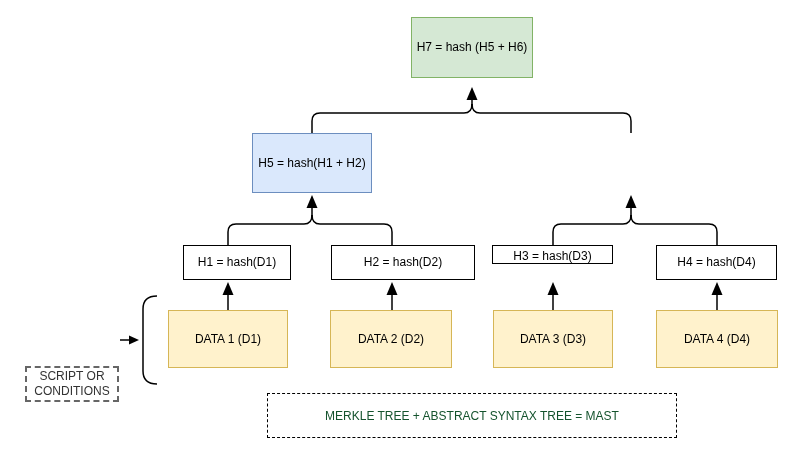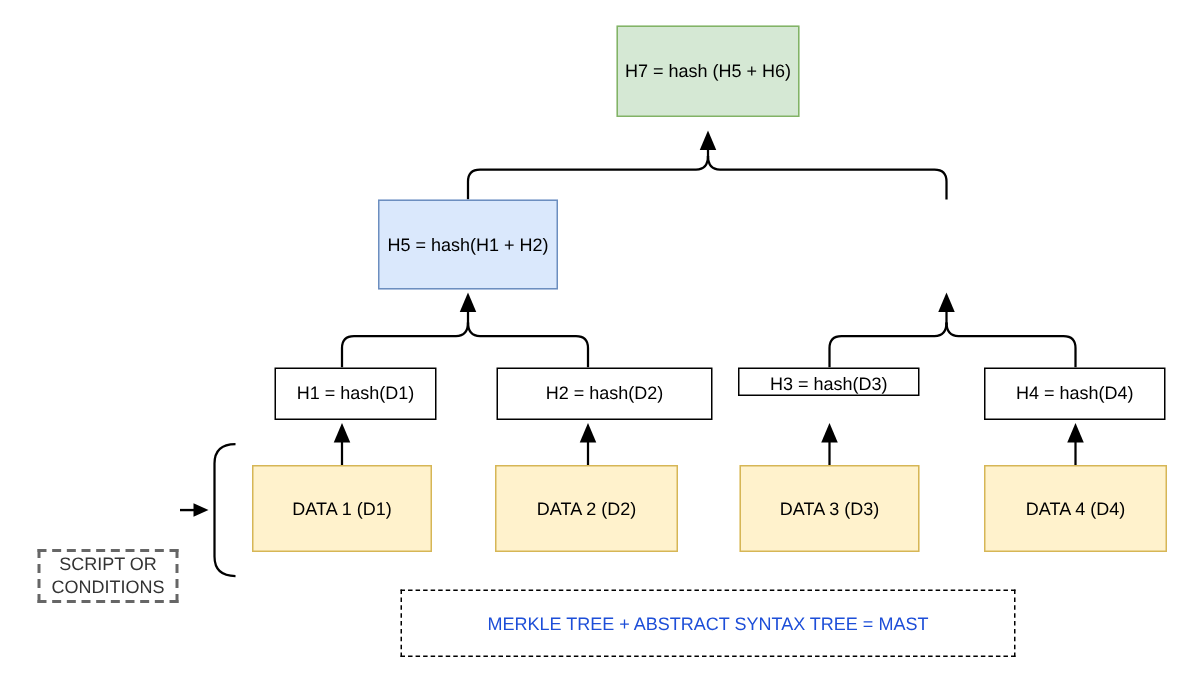--- a/index.html
+++ b/index.html
@@ -57,21 +57,21 @@
     text-align: center;
     line-height: 1.25;
     margin-top: 44px;
   }
   .caption-box {
     position: absolute;
     left: 267px; top: 393px; width: 410px; height: 45px;
     box-sizing: border-box;
     border: 1px dashed #000000;
     background: #ffffff;
-    color: #1d4ed8;
+    color: #14532d;
     display: flex;
     align-items: center;
     justify-content: center;
     text-align: center;
   }
   svg.connectors {
     position: absolute;
     left: 0; top: 0;
     width: 802px;
     height: 465px;

